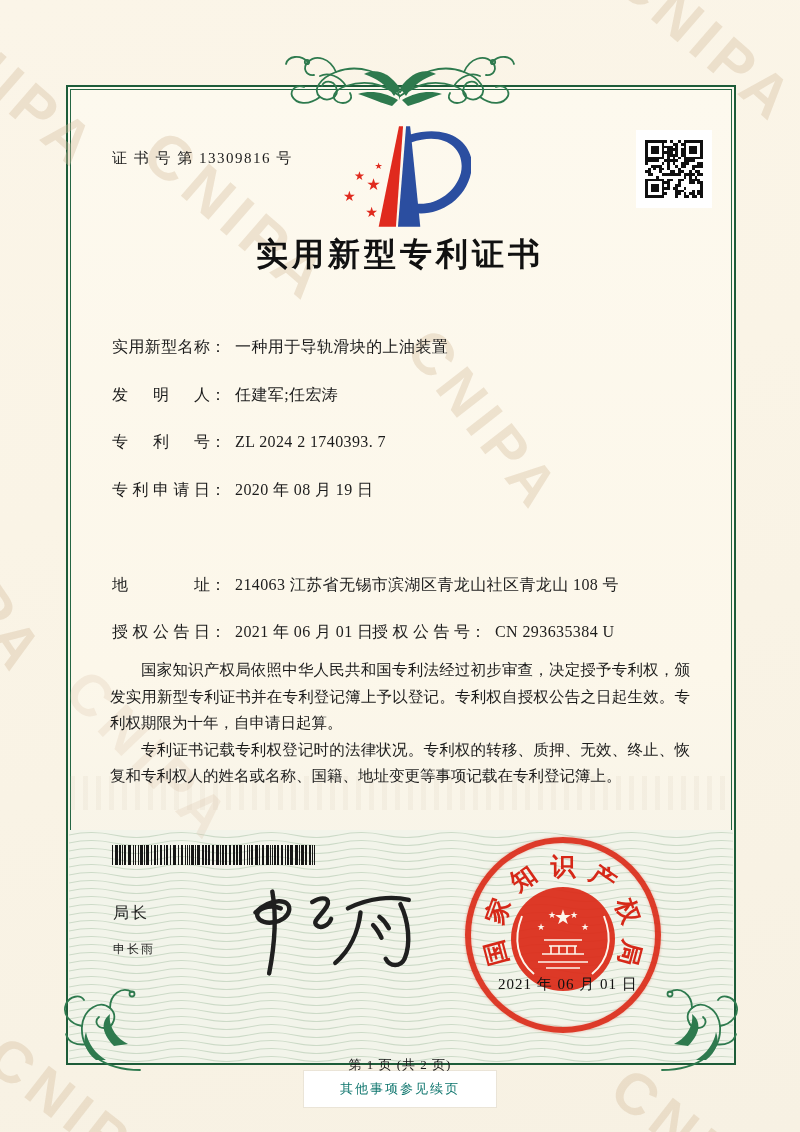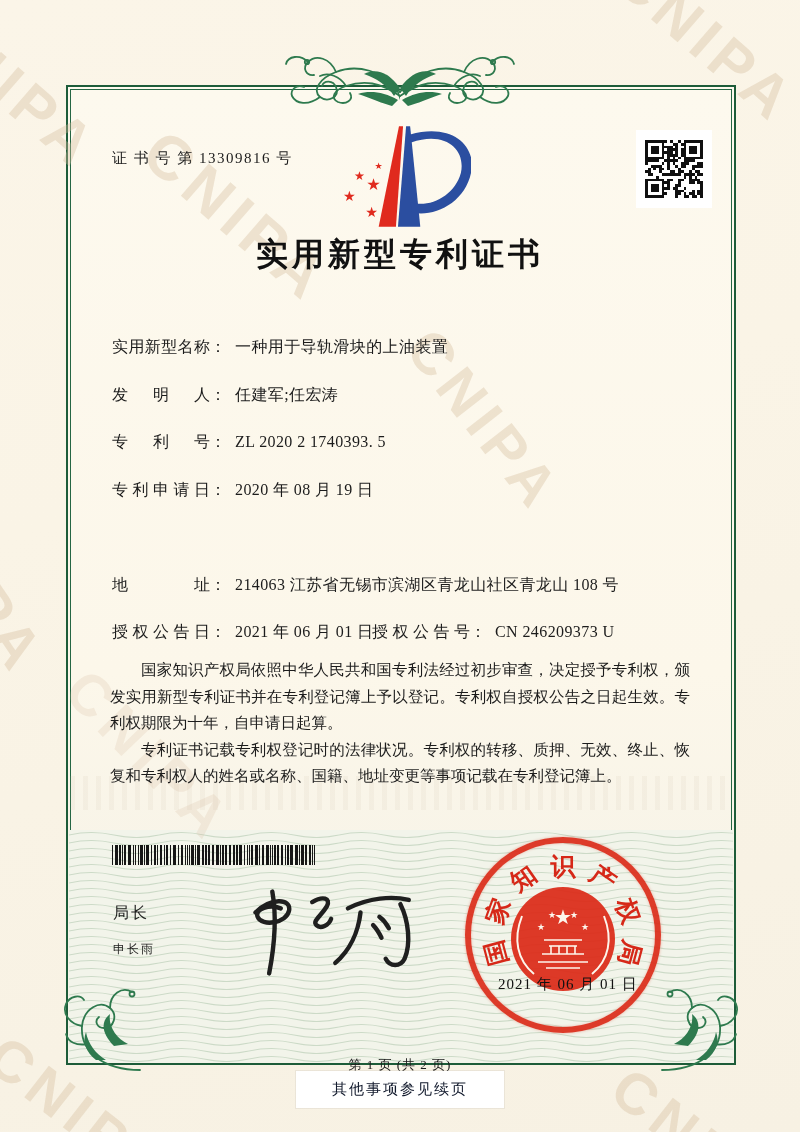--- a/index.html
+++ b/index.html
@@ -65,21 +65,21 @@
               box-shadow:0 0 3px rgba(219,42,24,.35), inset 0 0 3px rgba(219,42,24,.3);}
   .seal-arc span{position:absolute;font-size:25px;font-weight:bold;color:#d62818;
                  font-family:"Liberation Serif","DejaVu Serif",serif;}
   .emblem{position:absolute;left:45px;top:49px;}
   .seal-date{position:absolute;left:498px;top:975px;z-index:3;font-size:15px;color:#111;
              letter-spacing:1px;white-space:nowrap;}
 
   .page-num{position:absolute;left:0;right:0;top:1026px;text-align:center;font-size:13px;
             color:#1c1c1c;letter-spacing:1px;z-index:2;margin-top:30px;}
   .footer-box{position:absolute;left:50%;top:1071px;transform:translateX(-50%);background:#ffffff;
-              padding:9px 36px;font-size:15px;color:#0f172a;letter-spacing:2px;z-index:2;
+              padding:9px 36px;font-size:13px;color:#0f766e;letter-spacing:2px;z-index:2;
               box-shadow:0 0 0 1px rgba(0,0,0,.05);}
 </style>
 </head>
 <body>
 
 <div class="page">
 
   <div class="wm wm1">CNIPA</div>
   <div class="wm wm2">CNIPA</div>
   <div class="wm wm3">CNIPA</div>
@@ -403,32 +403,32 @@
 
     <div class="title">实用新型专利证书</div>
 
     <div class="row r1">
       <span class="lb">实用新型名称</span><span class="cl">：</span><span class="vl">一种用于导轨滑块的上油装置</span>
     </div>
     <div class="row r2">
       <span class="lb">发明人</span><span class="cl">：</span><span class="vl">任建军;任宏涛</span>
     </div>
     <div class="row r3">
-      <span class="lb">专利号</span><span class="cl">：</span><span class="vl">ZL 2020 2 1740393. 5</span>
+      <span class="lb">专利号</span><span class="cl">：</span><span class="vl">ZL 2024 2 1740393. 7</span>
     </div>
     <div class="row r4">
       <span class="lb">专利申请日</span><span class="cl">：</span><span class="vl">2020 年 08 月 19 日</span>
     </div>
     <div class="row r6">
       <span class="lb">地址</span><span class="cl">：</span><span class="vl">214063 江苏省无锡市滨湖区青龙山社区青龙山 108 号</span>
     </div>
     <div class="row r7">
       <span class="lb">授权公告日</span><span class="cl">：</span><span class="vl">2021 年 06 月 01 日</span>
       <span class="grp2">
-        <span class="lb">授权公告号</span><span class="cl">：</span><span class="vl">CN 246209373 U</span>
+        <span class="lb">授权公告号</span><span class="cl">：</span><span class="vl">CN 293635384 U</span>
       </span>
     </div>
 
     <div class="paras">
       <p>国家知识产权局依照中华人民共和国专利法经过初步审查，决定授予专利权，颁发实用新型专利证书并在专利登记簿上予以登记。专利权自授权公告之日起生效。专利权期限为十年，自申请日起算。</p>
       <p>专利证书记载专利权登记时的法律状况。专利权的转移、质押、无效、终止、恢复和专利权人的姓名或名称、国籍、地址变更等事项记载在专利登记簿上。</p>
     </div>
 
     <svg class="barcode" width="205" height="20" viewBox="0 0 205 20" fill="#161616" id="bc">
         <rect x="0" y="0" width="1" height="20"></rect>

